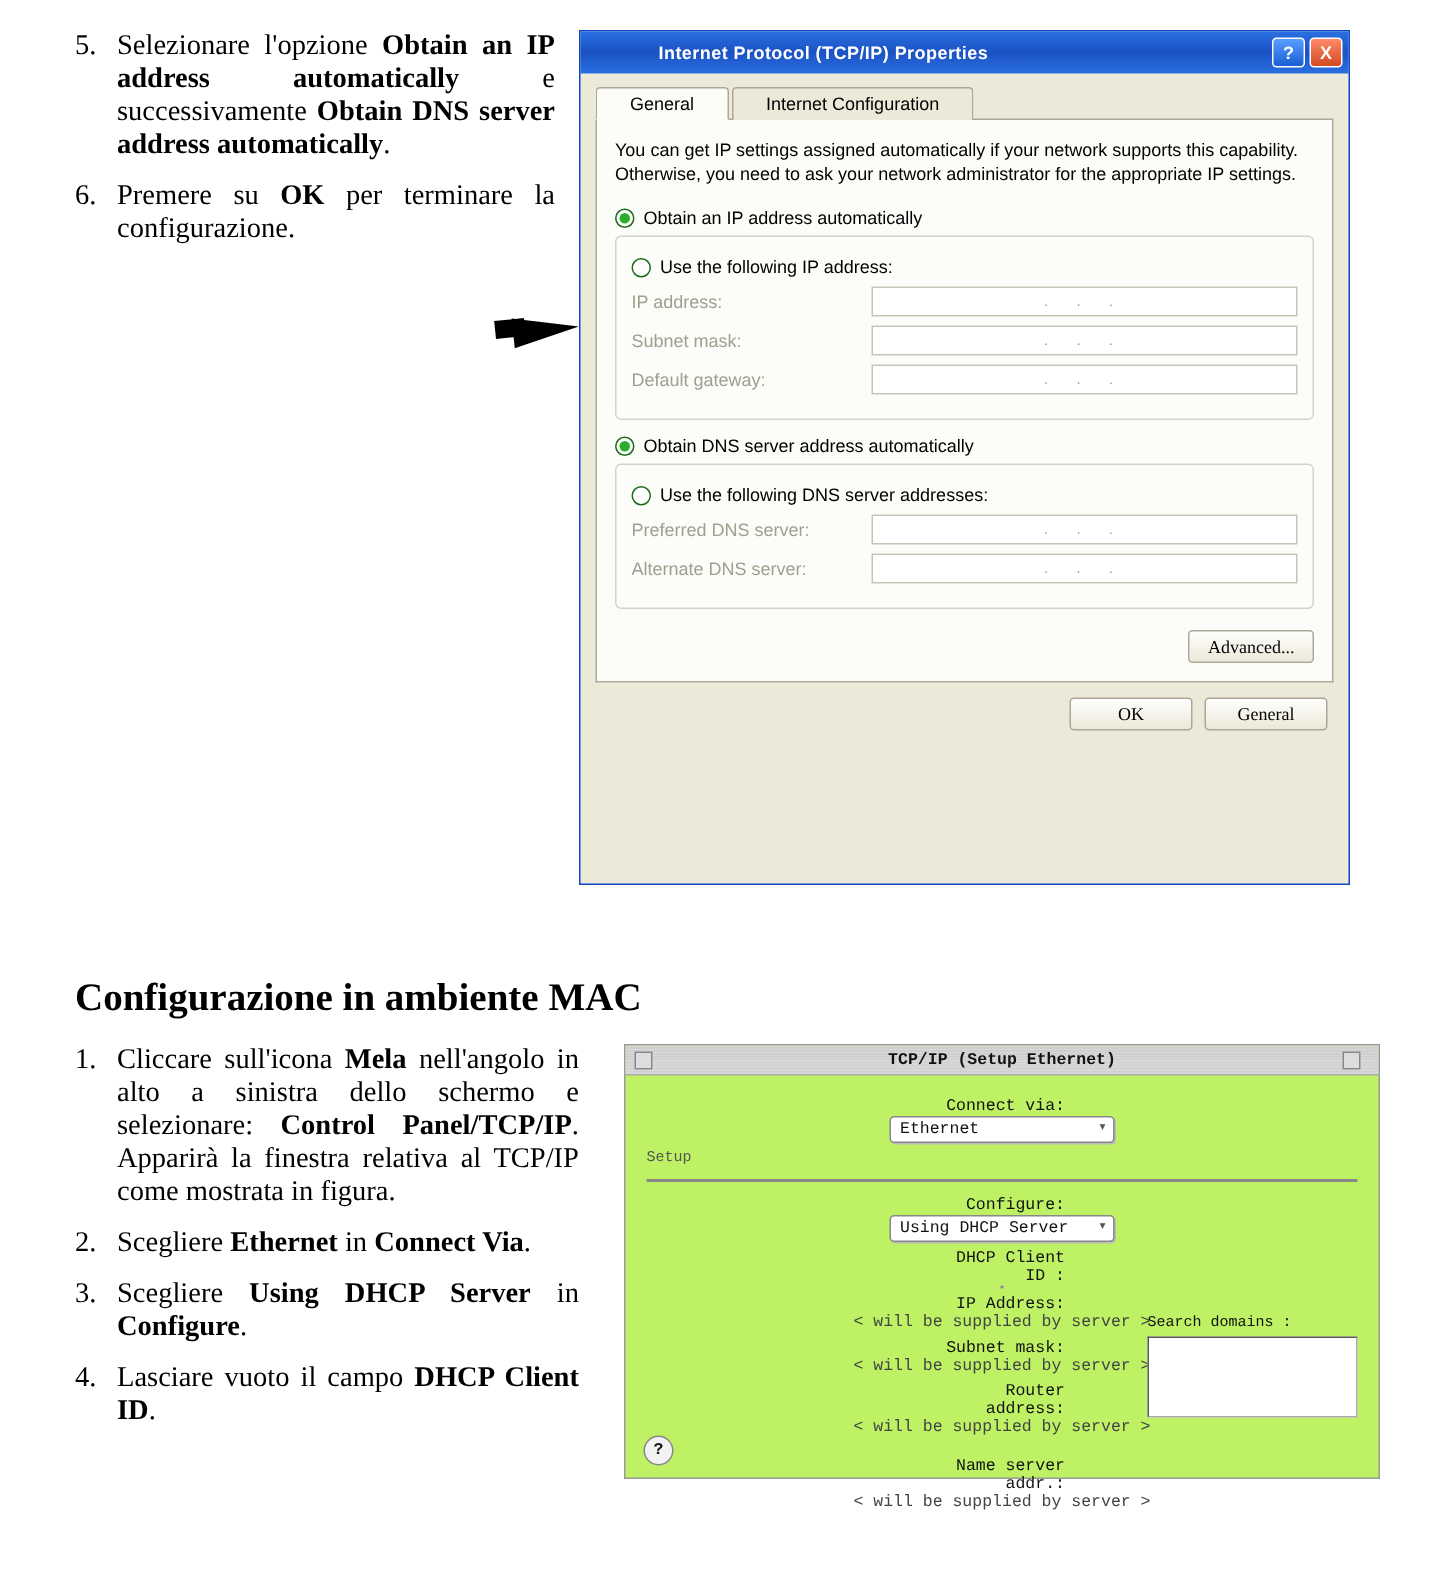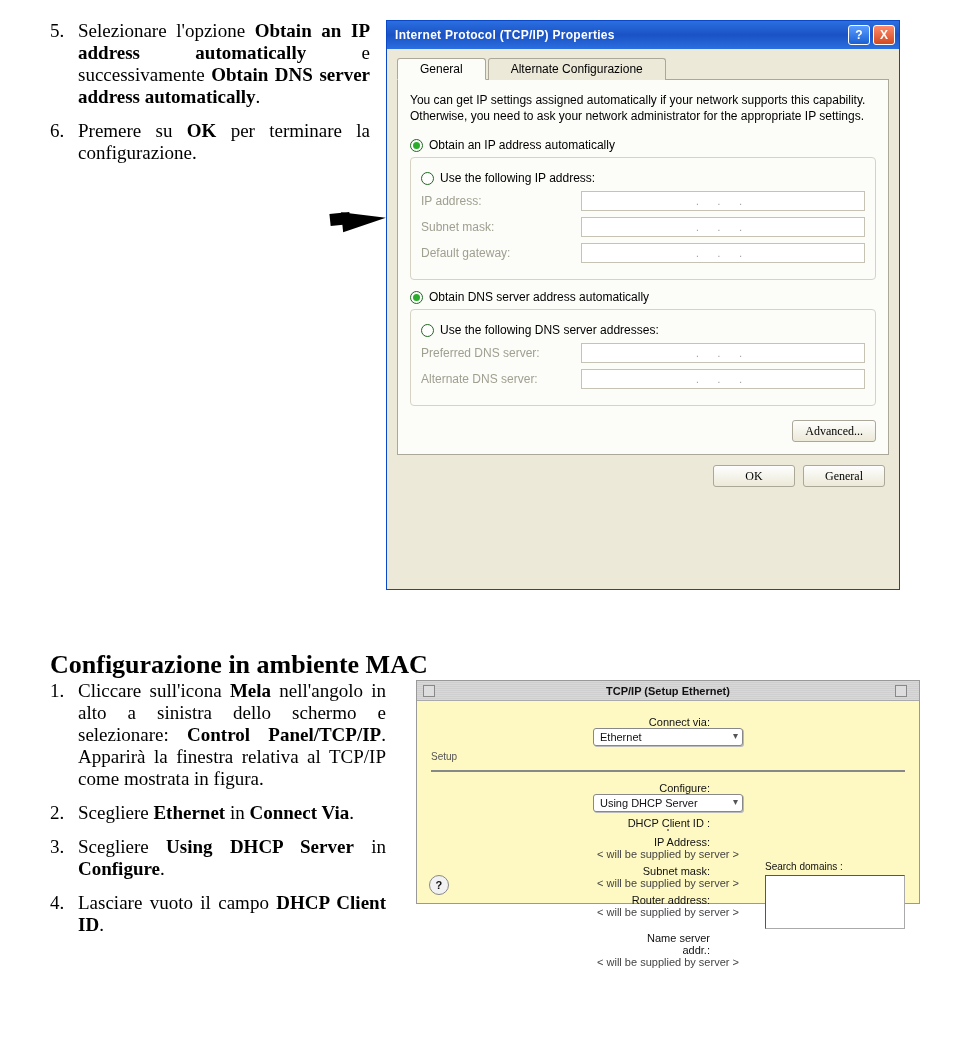--- a/index.html
+++ b/index.html
@@ -10,38 +10,38 @@
     background: #fff;
     width: 960px;
     padding: 20px 40px 30px 50px;
   }
   .row1 { display: flex; gap: 16px; margin-bottom: 60px; }
   .col-text { width: 320px; }
   .ol-item { display: flex; margin-bottom: 12px; text-align: justify; }
   .ol-num { width: 28px; flex-shrink: 0; }
   .ol-body { flex: 1; }
   .bold { font-weight: bold; }
-  .heading { font-size: 26px; font-weight: bold; }
+  .heading { font-size: 26px; font-weight: bold; margin-bottom: 16px; }
 
   
   .xp-dialog {
     width: 514px; height: 570px;
     border: 1px solid #0a48c8;
     background: #ece9d8;
     font-family: Tahoma, "Segoe UI", sans-serif;
     font-size: 12px;
     color: #000;
   }
   .xp-titlebar {
     height: 28px;
     background: linear-gradient(#2a6fe0, #1b52c4 50%, #2a6fe0);
     display: flex; align-items: center; padding: 0 4px;
     color: #fff; font-weight: bold;
   }
-  .xp-title { flex: 1; padding-left: 4px; letter-spacing: .3px; }
+  .xp-title { flex: 1; padding-left: 4px; letter-spacing: .3px; margin-left: 44px; }
   .xp-tbtn {
     width: 22px; height: 20px; margin-left: 3px;
     display: flex; align-items: center; justify-content: center;
     border: 1px solid #fff; border-radius: 3px;
     font-weight: bold; font-size: 12px;
   }
   .xp-help { background: linear-gradient(#5a9dff,#1a5fd4); }
   .xp-close { background: linear-gradient(#ff8a6a,#d24a20); }
   .xp-body { padding: 8px 10px 10px; }
   .xp-tabs { display: flex; border-bottom: 1px solid #aca899; }
@@ -102,24 +102,24 @@
   .arrow-shaft {
     position: absolute; left: -56px; top: 193px;
     width: 20px; height: 12px; background: #000;
     transform: rotate(-6deg);
   }
 
   
   .row2 { display: flex; gap: 30px; }
   .mac-text { width: 340px; }
   .mac-dialog {
-    width: 510px; height: 224px;
-    background: #fef9c3;
+    width: 510px; height: 290px;
+    background: #bef264;
     border: 1px solid #999;
-    font-family: Liberation Sans, sans-serif;
+    font-family: Liberation Mono, monospace;
     font-size: 11px; color: #111;
   }
   .mac-titlebar {
     height: 20px;
     background: repeating-linear-gradient(#d8d8d8 0 1px,#cfcfcf 1px 2px);
     border-bottom: 1px solid #aaa;
     display: flex; align-items: center; padding: 0 6px;
     font-weight: bold;
   }
   .mac-sq { width: 12px; height: 12px; background: #ddd; border: 1px solid #888; margin-right: 6px; }
@@ -181,21 +181,21 @@
 
     <div class="xp-dialog">
       <div class="xp-titlebar">
         <span class="xp-title">Internet Protocol (TCP/IP) Properties</span>
         <span class="xp-tbtn xp-help">?</span>
         <span class="xp-tbtn xp-close">X</span>
       </div>
       <div class="xp-body">
         <div class="xp-tabs">
           <div class="xp-tab active">General</div>
-          <div class="xp-tab">Alternate Configurazione</div>
+          <div class="xp-tab">Internet Configuration</div>
         </div>
         <div class="xp-panel">
           <div class="xp-desc">You can get IP settings assigned automatically if your network supports this capability. Otherwise, you need to ask your network administrator for the appropriate IP settings.</div>
 
           <div class="xp-radio checked">
             <span class="r"></span>
             <span>Obtain an IP address automatically</span>
           </div>
           <div class="xp-fieldset">
             <div class="xp-radio">

